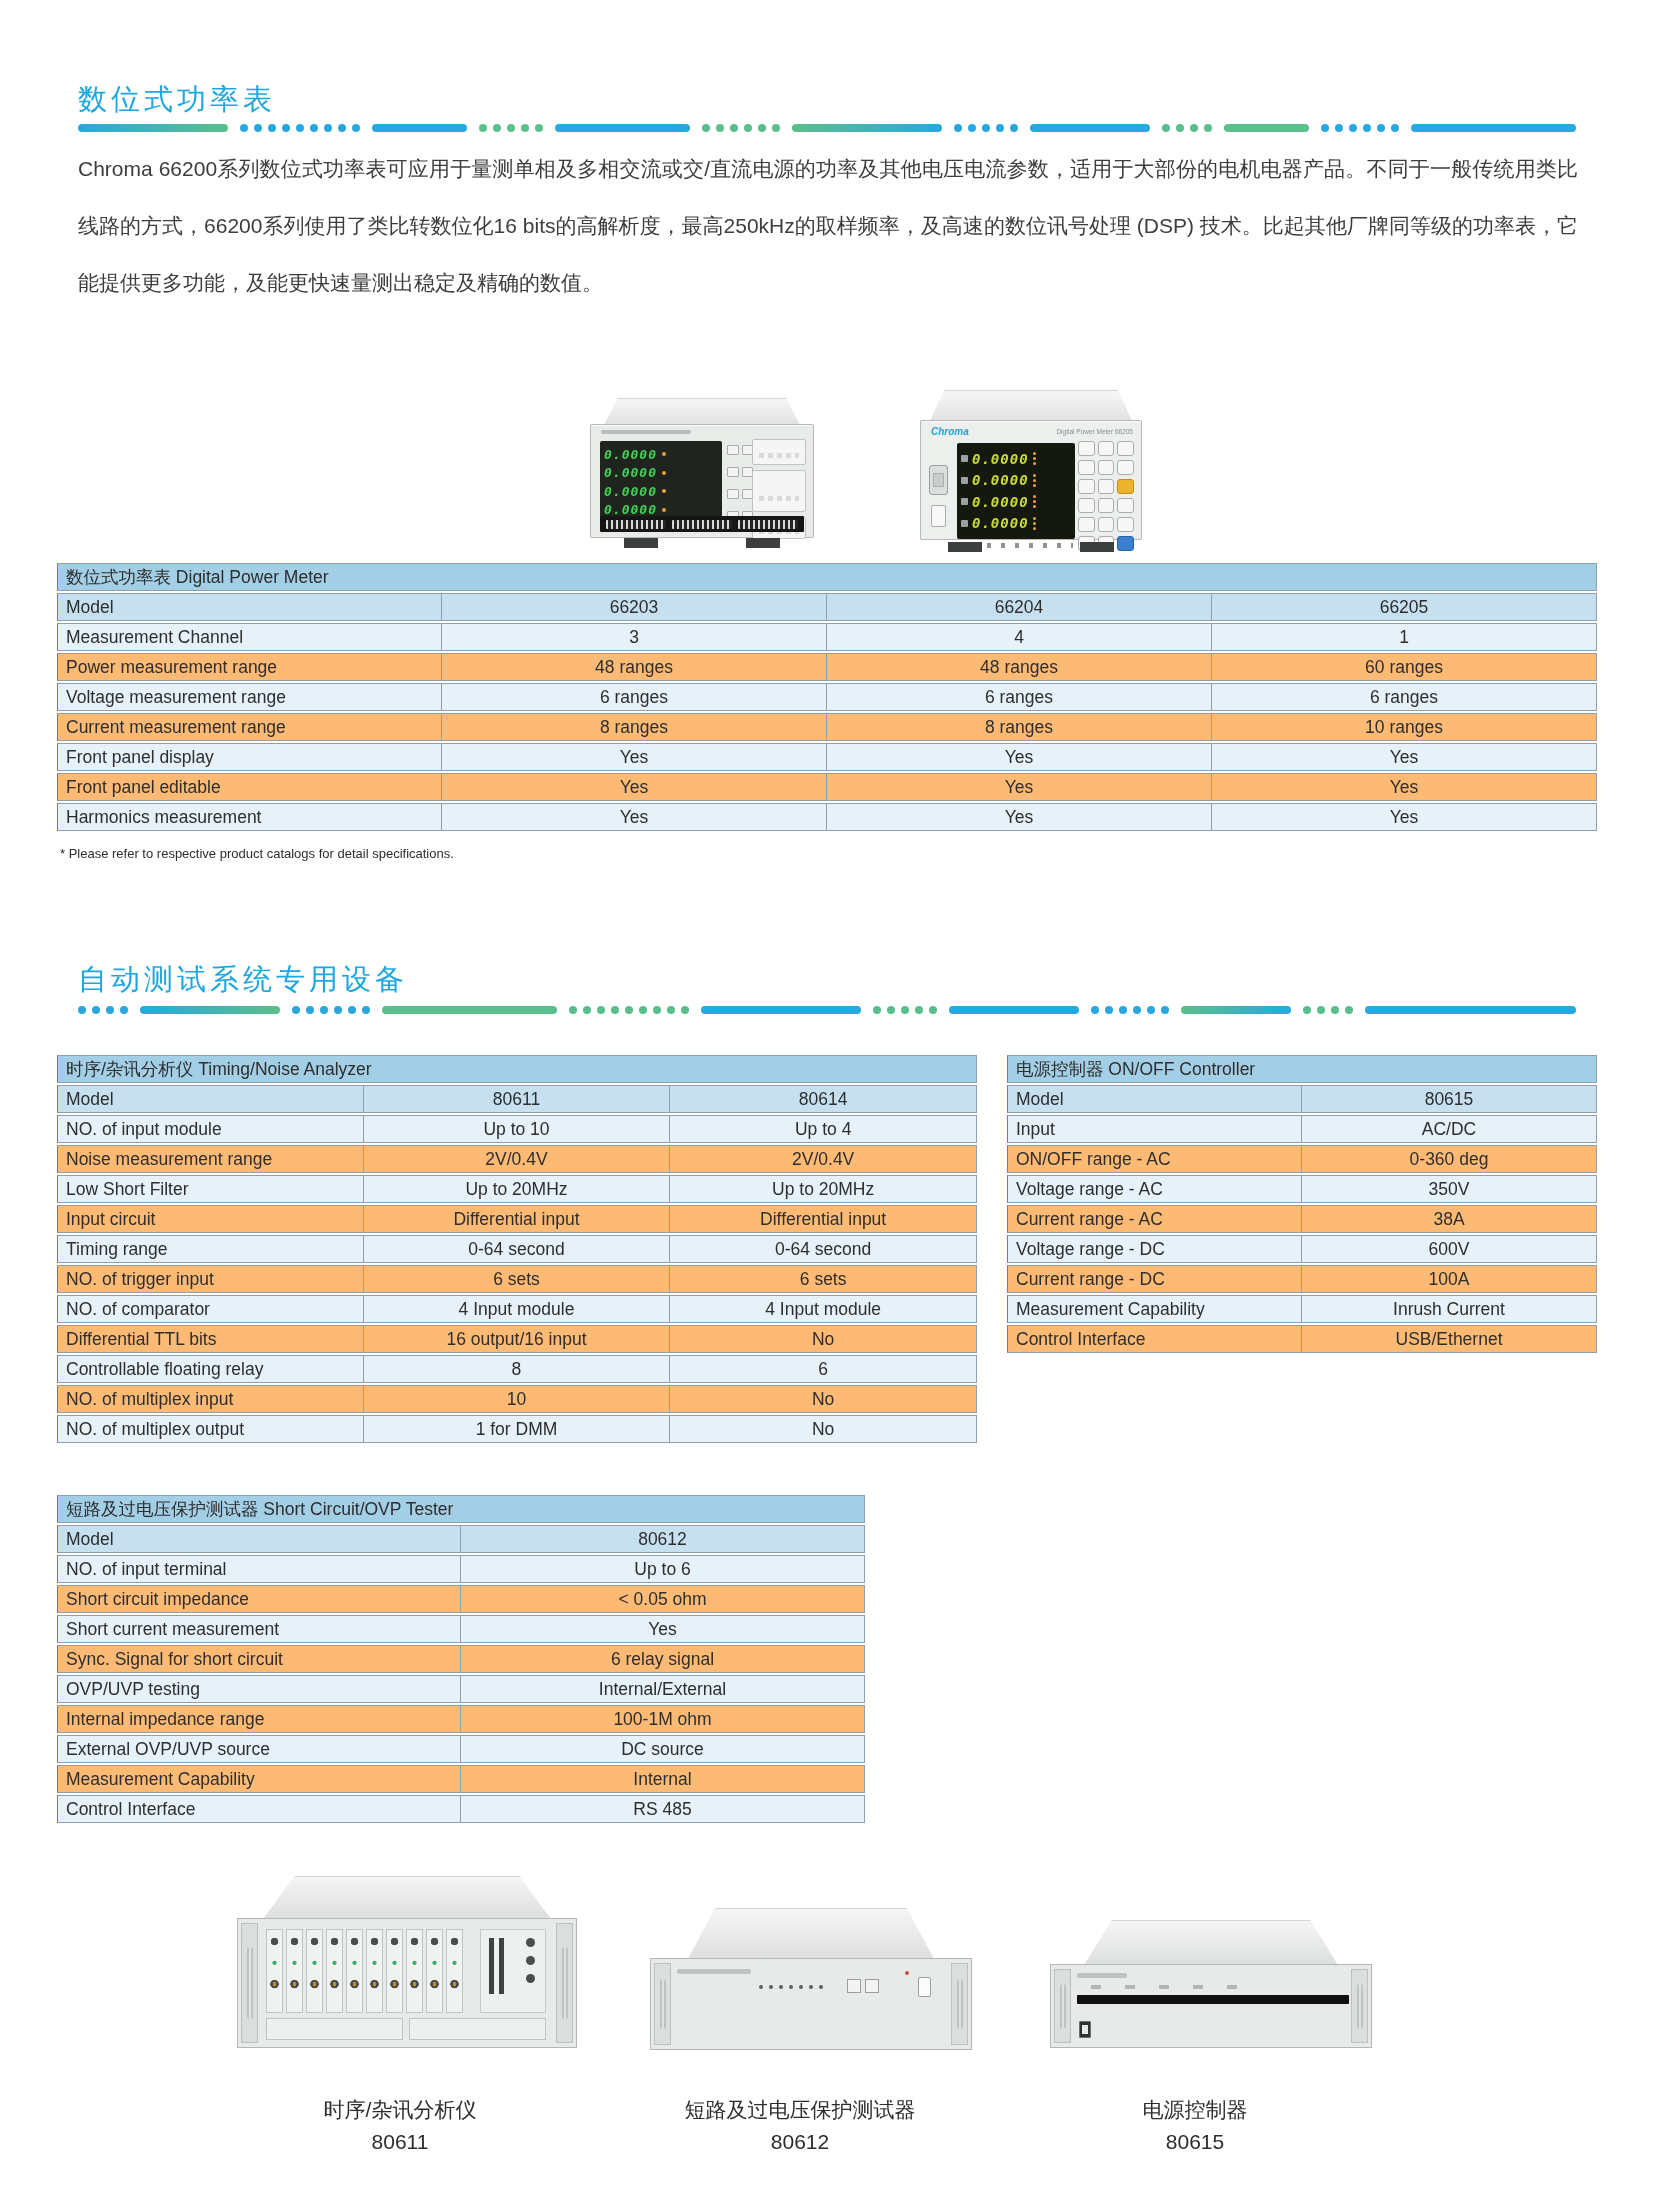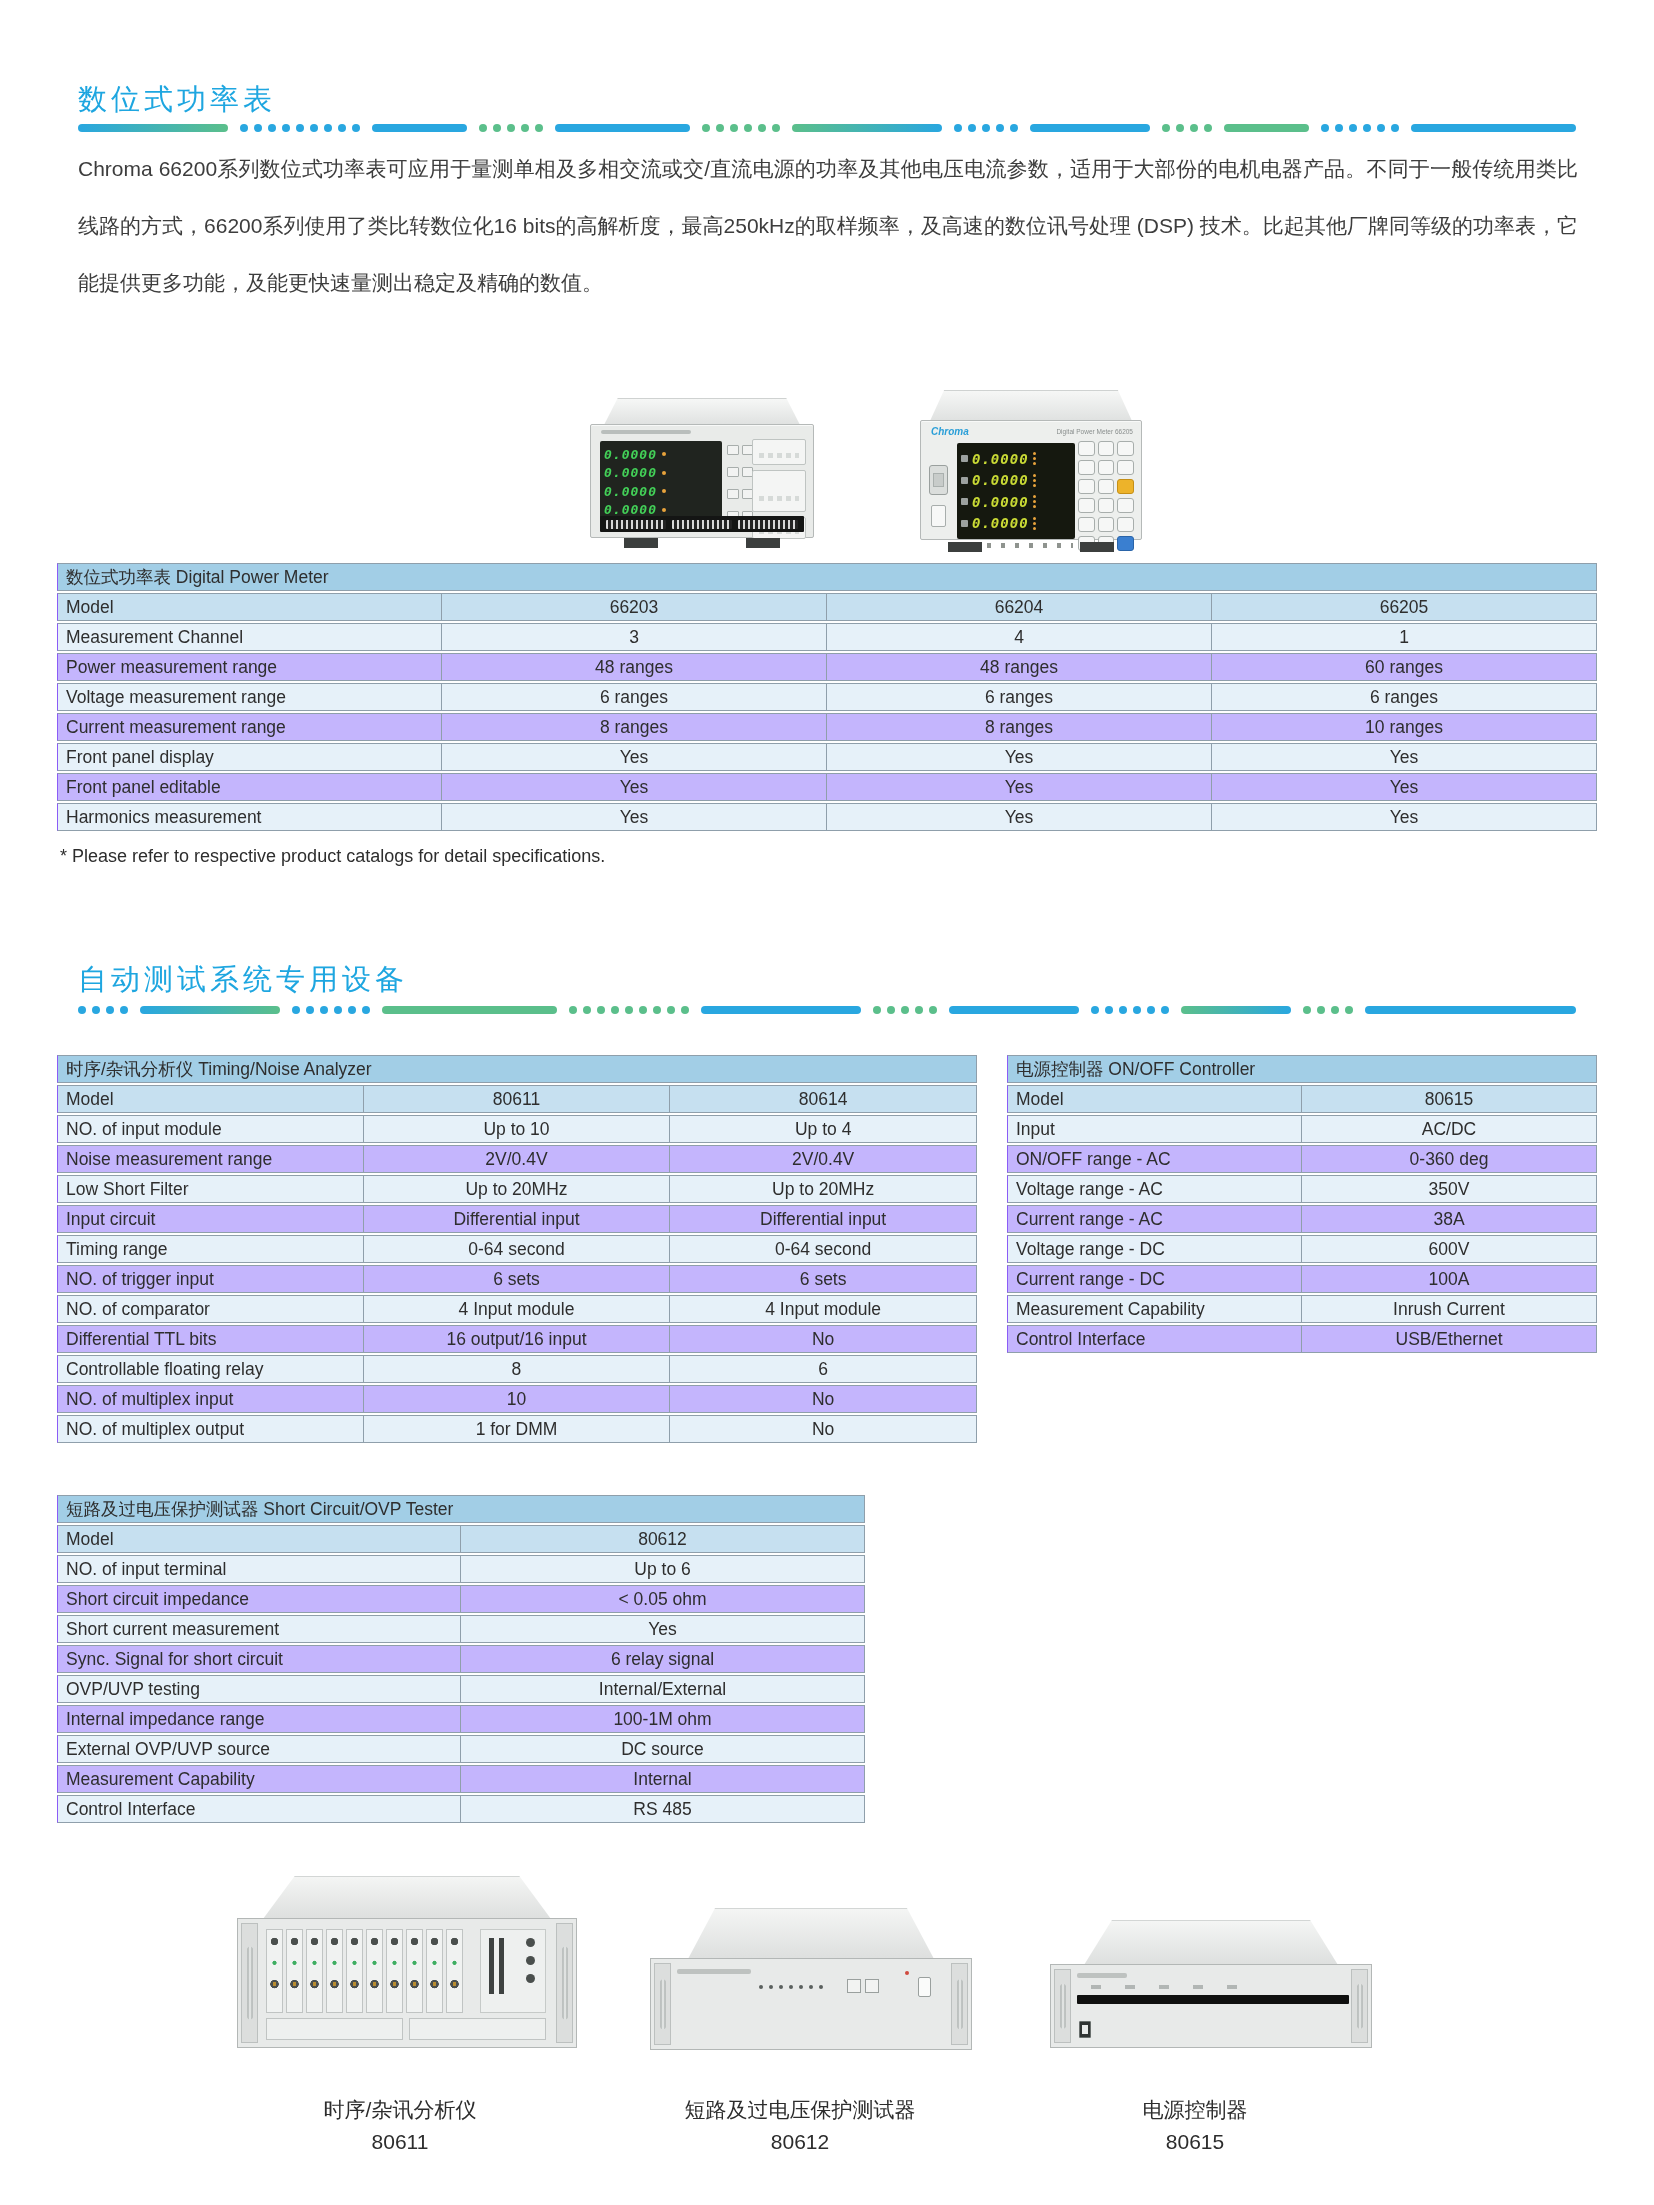--- a/index.html
+++ b/index.html
@@ -15,32 +15,32 @@
   .divider .bar.grad{background:linear-gradient(90deg,#29a7e0,#5bbf8b);}
   .divider .bar.gradr{background:linear-gradient(90deg,#5bbf8b,#29a7e0);}
   .divider .bar.fill{flex:1 1 auto;}
   .divider .dots{display:flex;gap:6px;flex:0 0 auto;}
   .divider .dots i{width:8px;height:8px;border-radius:50%;display:block;}
   .divider .dots i.b{background:#29a7e0;}
   .divider .dots i.g{background:#5bbf8b;}
 
   .intro{position:absolute;left:78px;top:140px;width:1500px;font-size:21px;line-height:57px;
          color:#3d3d3d;text-align:justify;}
-  .footnote{position:absolute;left:60px;top:846px;font-size:18px;color:#2d2d2d;}
+  .footnote{position:absolute;left:60px;top:846px;font-size:13px;color:#2d2d2d;}
 
   
   table.spec{position:absolute;border-collapse:separate;border-spacing:0 2px;table-layout:fixed;}
   table.spec td{border-top:1px solid #8f9fab;border-bottom:1px solid #8f9fab;border-right:1px solid #8f9fab;
       height:26px;line-height:26px;padding:0 0 0 8px;font-size:17.5px;color:#2e2e2e;background:#e6f1f9;
       overflow:hidden;white-space:nowrap;}
   table.spec td:first-child{border-left:1px solid #8b5cf6;}
   table.spec td.val{text-align:center;padding:0;}
   table.spec tr.thead td{background:#a2cee6;}
   table.spec tr.model td{background:#c6e0f0;}
-  table.spec tr.alt td{background:#c4b5fd;margin-top:12px;}
+  table.spec tr.alt td{background:#fdba74;margin-top:12px;}
   #tbl-dpm{left:57px;top:561px;width:1540px;}
   #tbl-dpm td{width:25%;}
   #tbl-timing{left:57px;top:1053px;width:920px;}
   #tbl-timing td:first-child{width:36%;} #tbl-timing td.val{width:32%;}
   #tbl-onoff{left:1007px;top:1053px;width:590px;}
   #tbl-onoff td:first-child{width:48%;} #tbl-onoff td.val{width:52%;}
   #tbl-ovp{left:57px;top:1493px;width:808px;}
   #tbl-ovp td:first-child{width:38.5%;} #tbl-ovp td.val{width:61.5%;}
 
   

